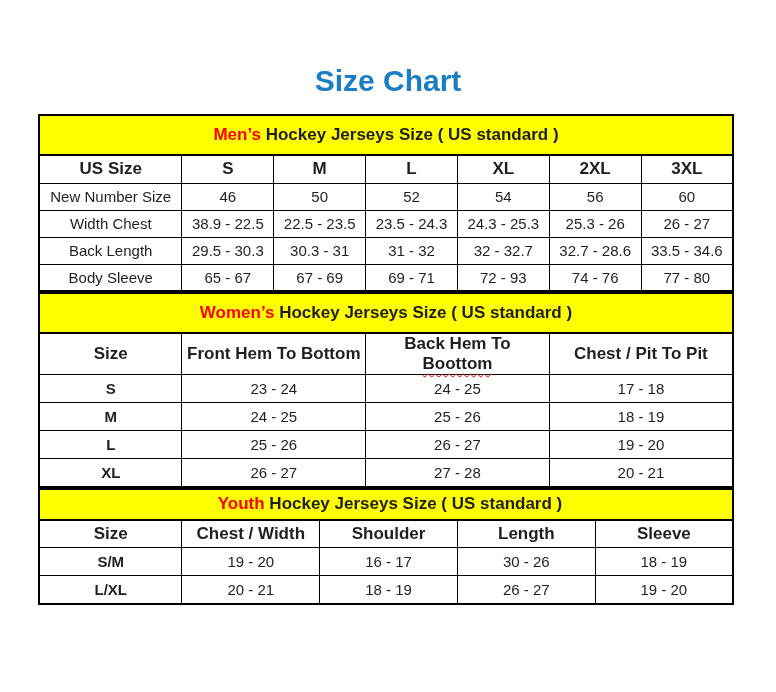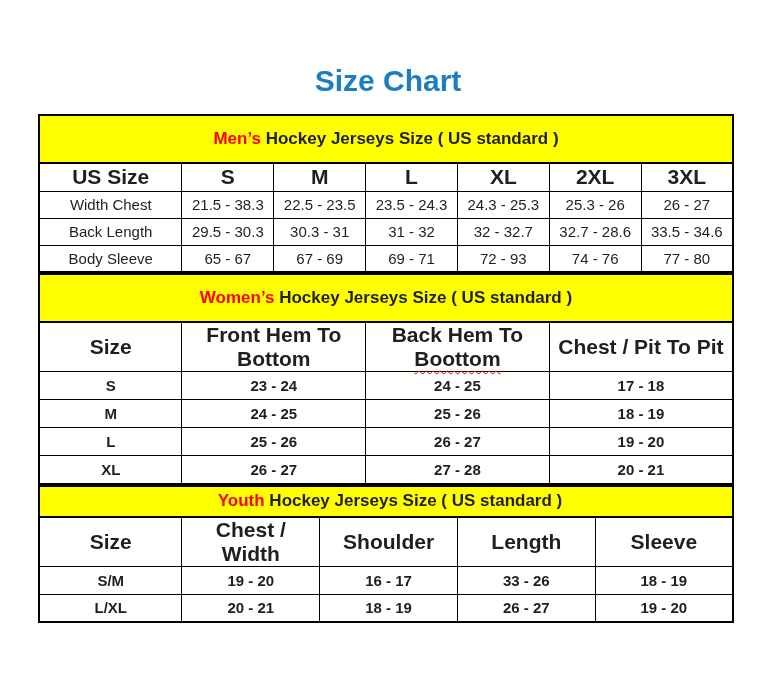--- a/index.html
+++ b/index.html
@@ -27,21 +27,21 @@
     font-weight: bold;
     color: var(--title-color);
     letter-spacing: 0px;
   }
   .tables {
     width: 696px;
     margin: 16px 0 0 38px;
   }
   .size-table { width: 100%; }
   .banner {
-    height: 48px;
+    height: 40px;
     background: var(--banner-bg);
     border: 2px solid var(--border-c);
     border-bottom: 0;
     display: flex;
     align-items: center;
     justify-content: center;
     font-size: 17px;
     font-weight: bold;
     white-space: pre;
   }
@@ -55,29 +55,29 @@
   }
   .size-table col.label-col { width: 20.6%; }
   .size-table th, .size-table td {
     border: 1px solid var(--border-c);
     text-align: center;
     vertical-align: middle;
     padding: 0 2px;
   }
   .size-table th {
     height: 28px;
-    font-size: 21px;
+    font-size: 17px;
     font-weight: bold;
   }
   .size-table td {
     height: 27px;
     font-size: 15px;
     font-weight: normal;
   }
-  section[data-table="1"] td, section[data-table="2"] td { height: 28px; font-weight: bold; }
+  section[data-table="1"] td, section[data-table="2"] td { height: 28px; }
   section[data-table="1"] td:first-child,
   section[data-table="2"] td:first-child { font-weight: bold; }
   .squiggle {
     text-decoration-line: underline;
     text-decoration-style: wavy;
     text-decoration-color: #e00000;
     text-decoration-thickness: 1px;
     text-underline-offset: 4px;
   }
 </style>
@@ -105,22 +105,31 @@
               <th>S</th>
               <th>M</th>
               <th>L</th>
               <th>XL</th>
               <th>2XL</th>
               <th>3XL</th>
             </tr>
           </thead>
           <tbody>
             <tr>
+              <td>New Number Size</td>
+              <td>46</td>
+              <td>50</td>
+              <td>52</td>
+              <td>54</td>
+              <td>56</td>
+              <td>60</td>
+            </tr>
+            <tr>
               <td>Width Chest</td>
-              <td>21.5 - 38.3</td>
+              <td>38.9 - 22.5</td>
               <td>22.5 - 23.5</td>
               <td>23.5 - 24.3</td>
               <td>24.3 - 25.3</td>
               <td>25.3 - 26</td>
               <td>26 - 27</td>
             </tr>
             <tr>
               <td>Back Length</td>
               <td>29.5 - 30.3</td>
               <td>30.3 - 31</td>
@@ -203,21 +212,21 @@
               <th>Shoulder</th>
               <th>Length</th>
               <th>Sleeve</th>
             </tr>
           </thead>
           <tbody>
             <tr>
               <td>S/M</td>
               <td>19 - 20</td>
               <td>16 - 17</td>
-              <td>33 - 26</td>
+              <td>30 - 26</td>
               <td>18 - 19</td>
             </tr>
             <tr>
               <td>L/XL</td>
               <td>20 - 21</td>
               <td>18 - 19</td>
               <td>26 - 27</td>
               <td>19 - 20</td>
             </tr>
           </tbody>

